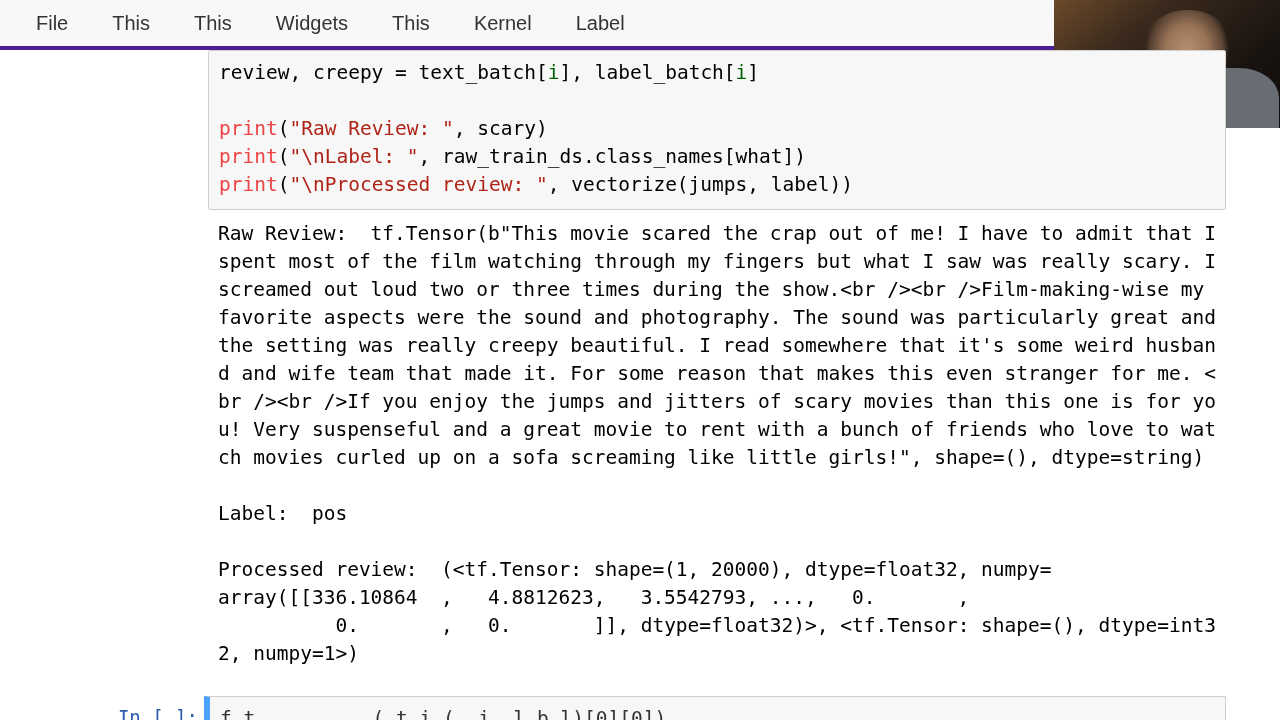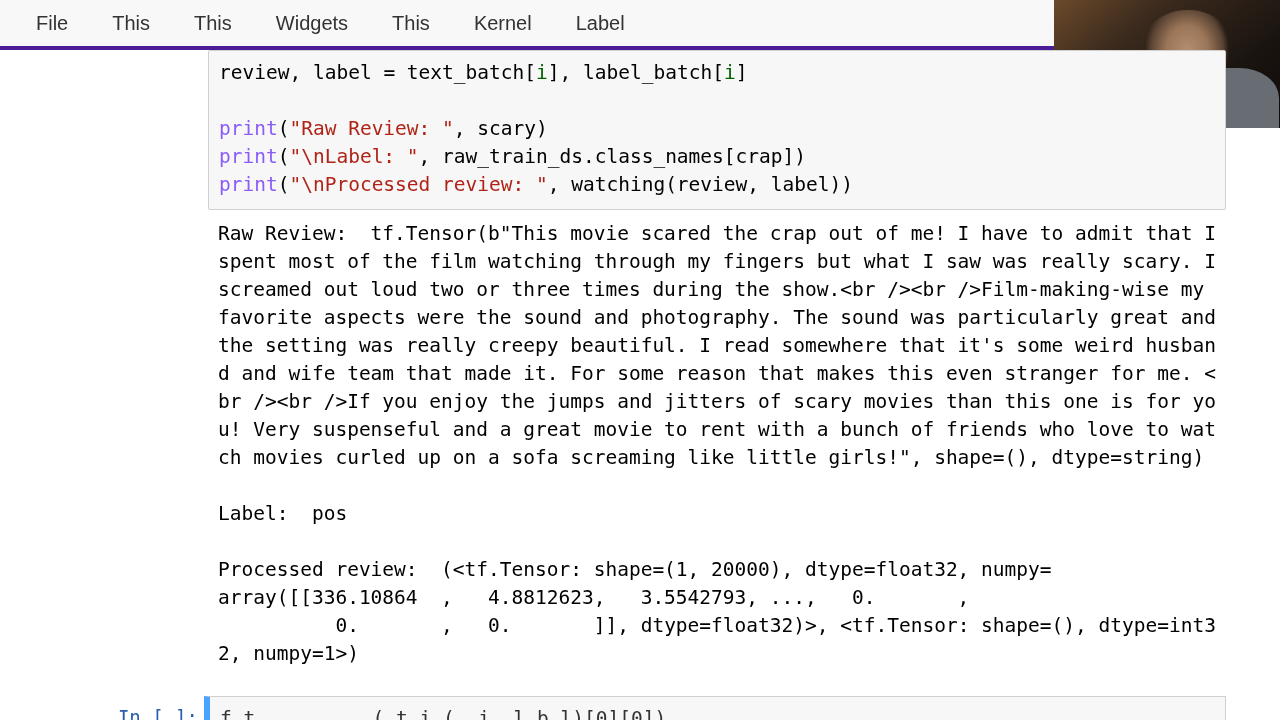--- a/index.html
+++ b/index.html
@@ -84,21 +84,21 @@
     border: 1px solid #cfcfcf;
     border-radius: 2px;
     padding: 8px 10px 10px 10px;
     font-family: "Menlo","DejaVu Sans Mono","Consolas",monospace;
     font-size: 19.5px;
     line-height: 28px;
     white-space: pre;
     color: #000;
     overflow: hidden;
   }
-  .tok-builtin { color: #8b5cf6; }
+  .tok-builtin { color: #ef4444; }
   .tok-str { color: #b02418; }
   .tok-num { color: #006000; }
   .cell-output {
     padding: 10px 0 0 10px;
     font-family: "Menlo","DejaVu Sans Mono","Consolas",monospace;
     font-size: 19.5px;
     line-height: 28px;
     color: #000;
     white-space: pre-wrap;
     word-break: break-all;
@@ -151,25 +151,25 @@
   <div class="trusted">Trusted</div>
   <div class="kernel-divider"></div>
   <div class="kernel-name">Py</div>
 </div>
 
 <div class="webcam"></div>
 
 <div class="notebook">
   <div style="height:0px"></div>
   <div class="cell-area">
-    <div class="code-input"><span><span>review, label </span><span>=</span><span> text_batch[</span><span class="tok-num">i</span><span>], label_batch[</span><span class="tok-num">i</span><span>]</span></span>
+    <div class="code-input"><span><span>review, creepy </span><span>=</span><span> text_batch[</span><span class="tok-num">i</span><span>], label_batch[</span><span class="tok-num">i</span><span>]</span></span>
 
 <span><span class="tok-builtin">print</span>(<span class="tok-str">"Raw Review: "</span><span>, scary)</span></span>
-<span><span class="tok-builtin">print</span>(<span class="tok-str">"\nLabel: "</span><span>, raw_train_ds.class_names[crap])</span></span>
-<span><span class="tok-builtin">print</span>(<span class="tok-str">"\nProcessed review: "</span><span>, watching(review, label))</span></span></div>
+<span><span class="tok-builtin">print</span>(<span class="tok-str">"\nLabel: "</span><span>, raw_train_ds.class_names[what])</span></span>
+<span><span class="tok-builtin">print</span>(<span class="tok-str">"\nProcessed review: "</span><span>, vectorize(jumps, label))</span></span></div>
 
     <div class="cell-output">Raw Review:  tf.Tensor(b"This movie scared the crap out of me! I have to admit that I spent most of the film watching through my fingers but what I saw was really scary. I screamed out loud two or three times during the show.&lt;br /&gt;&lt;br /&gt;Film-making-wise my favorite aspects were the sound and photography. The sound was particularly great and the setting was really creepy beautiful. I read somewhere that it's some weird husband and wife team that made it. For some reason that makes this even stranger for me. &lt;br /&gt;&lt;br /&gt;If you enjoy the jumps and jitters of scary movies than this one is for you! Very suspenseful and a great movie to rent with a bunch of friends who love to watch movies curled up on a sofa screaming like little girls!", shape=(), dtype=string)
 
 Label:  pos
 
 Processed review:  (&lt;tf.Tensor: shape=(1, 20000), dtype=float32, numpy=
 array([[336.10864  ,   4.8812623,   3.5542793, ...,   0.       ,
           0.       ,   0.       ]], dtype=float32)&gt;, &lt;tf.Tensor: shape=(), dtype=int32, numpy=1&gt;)</div>
 
     <div class="next-cell">

